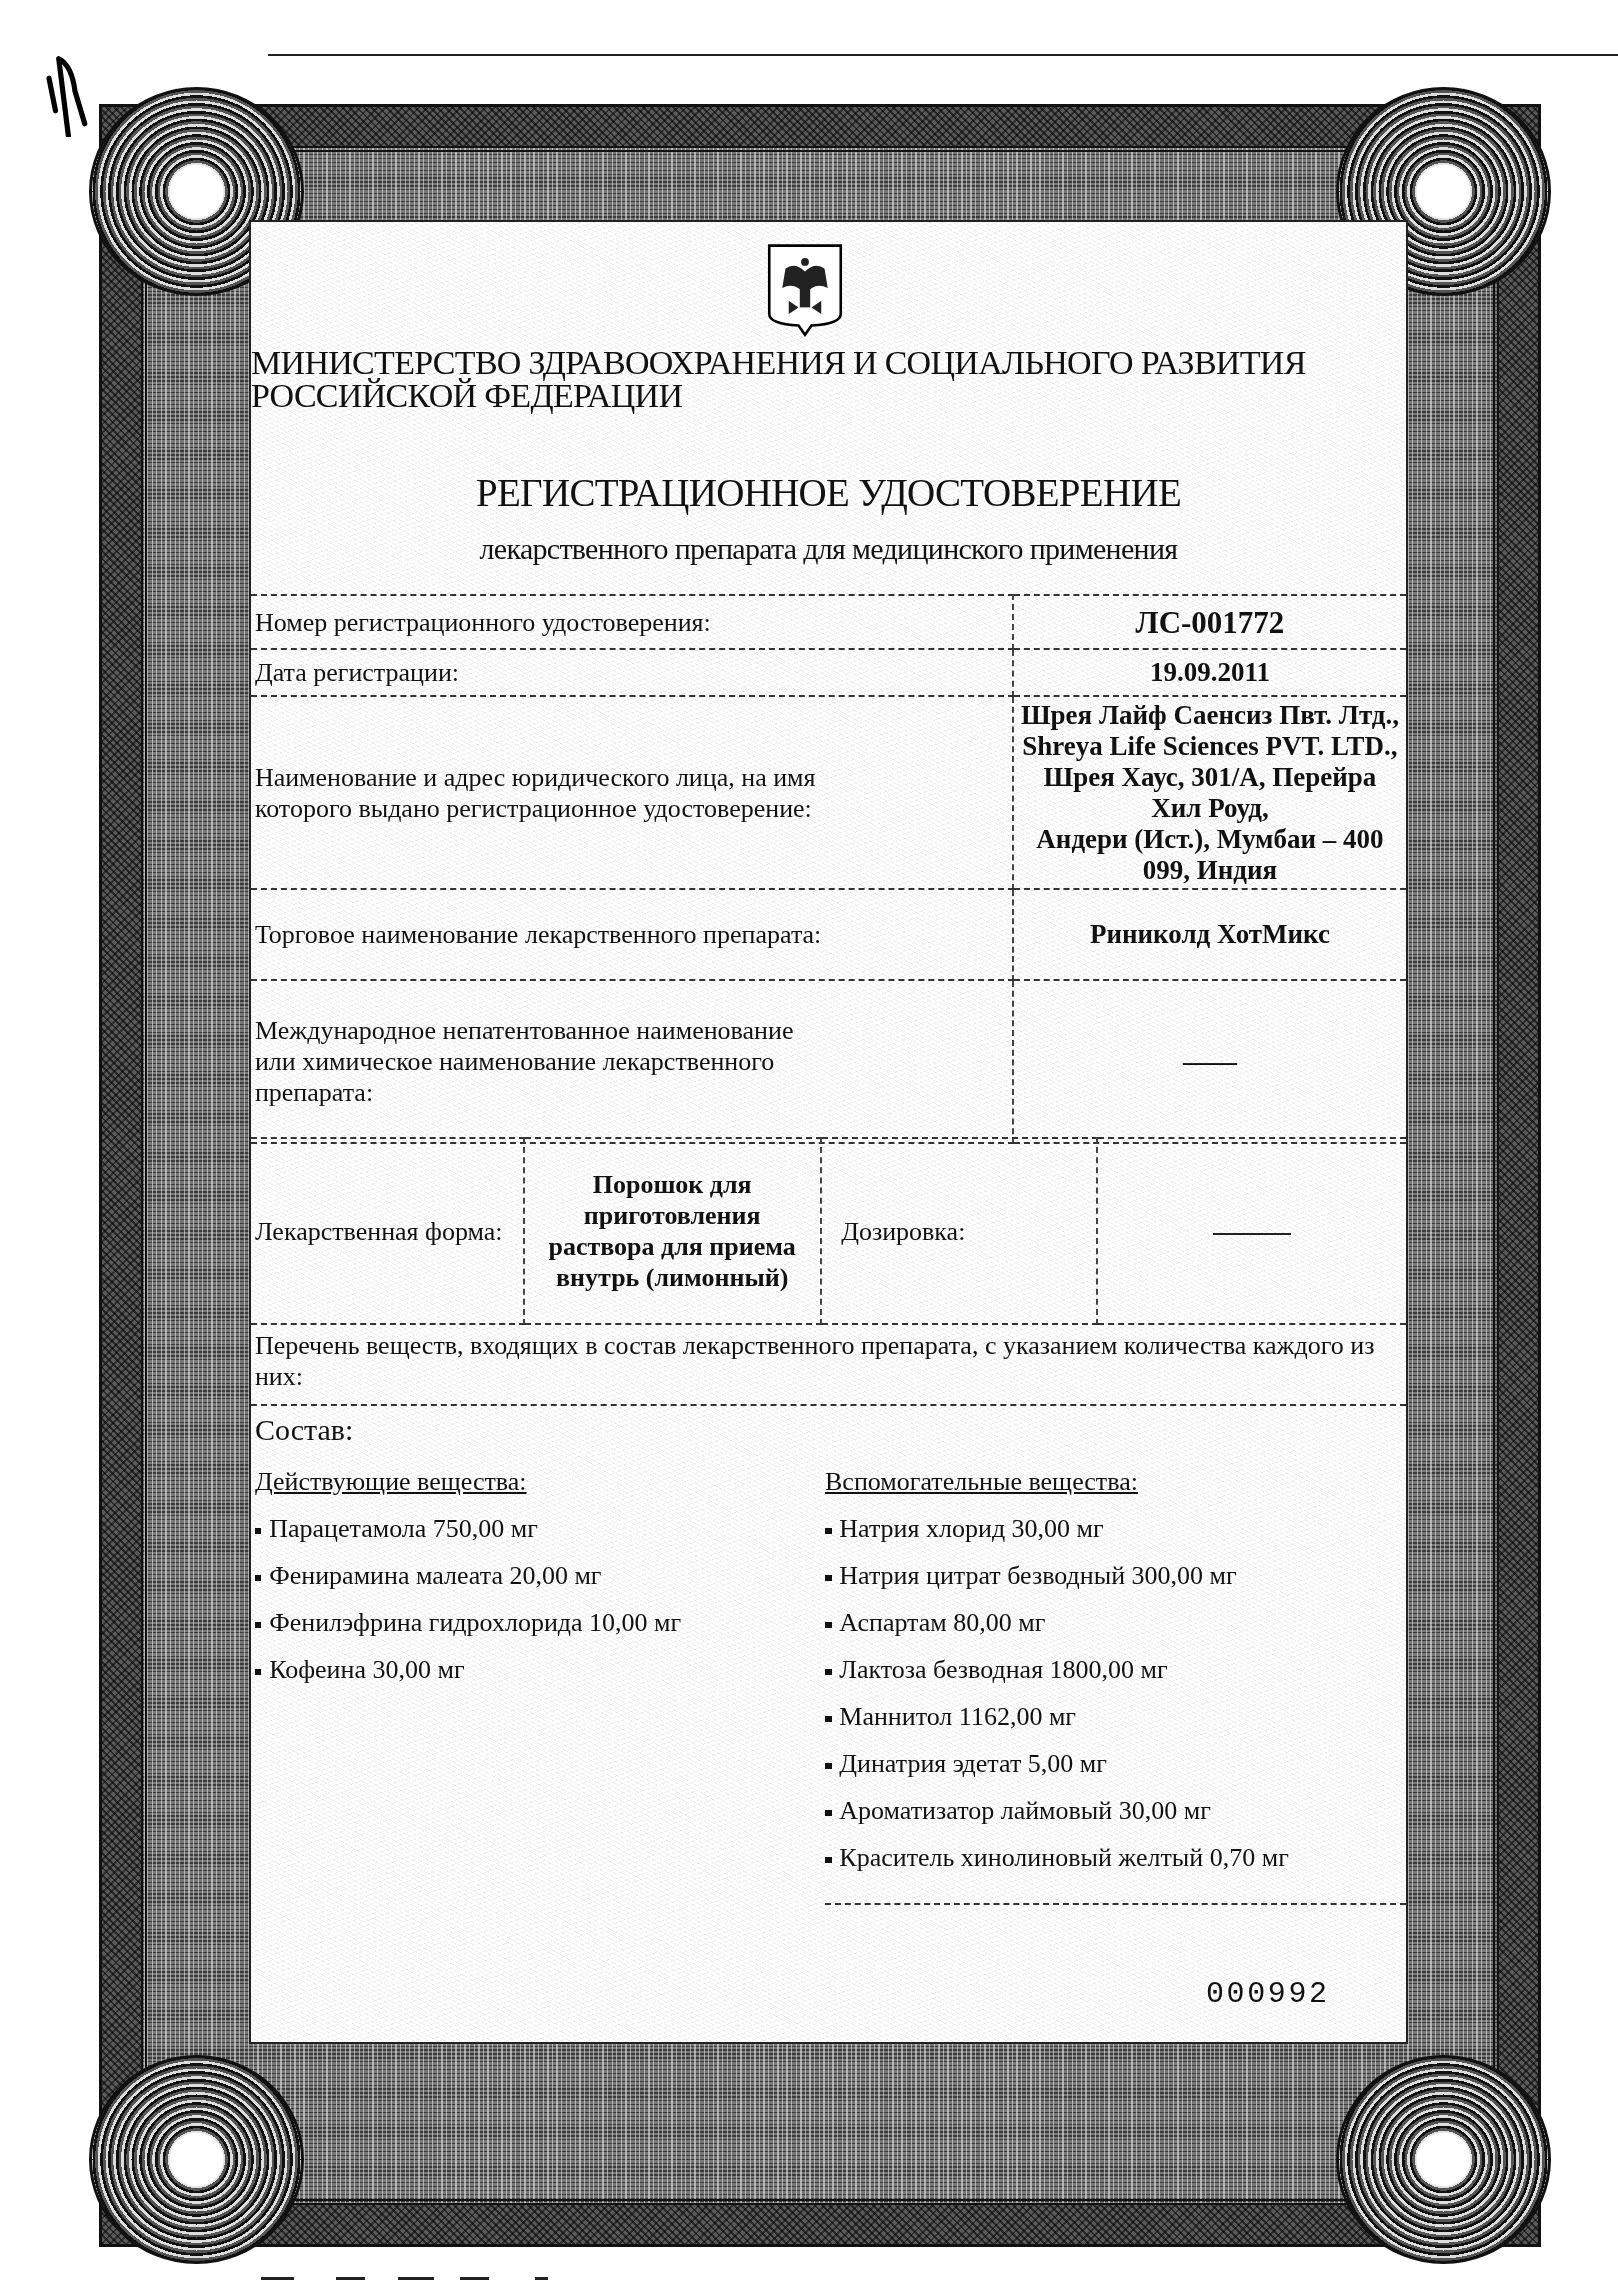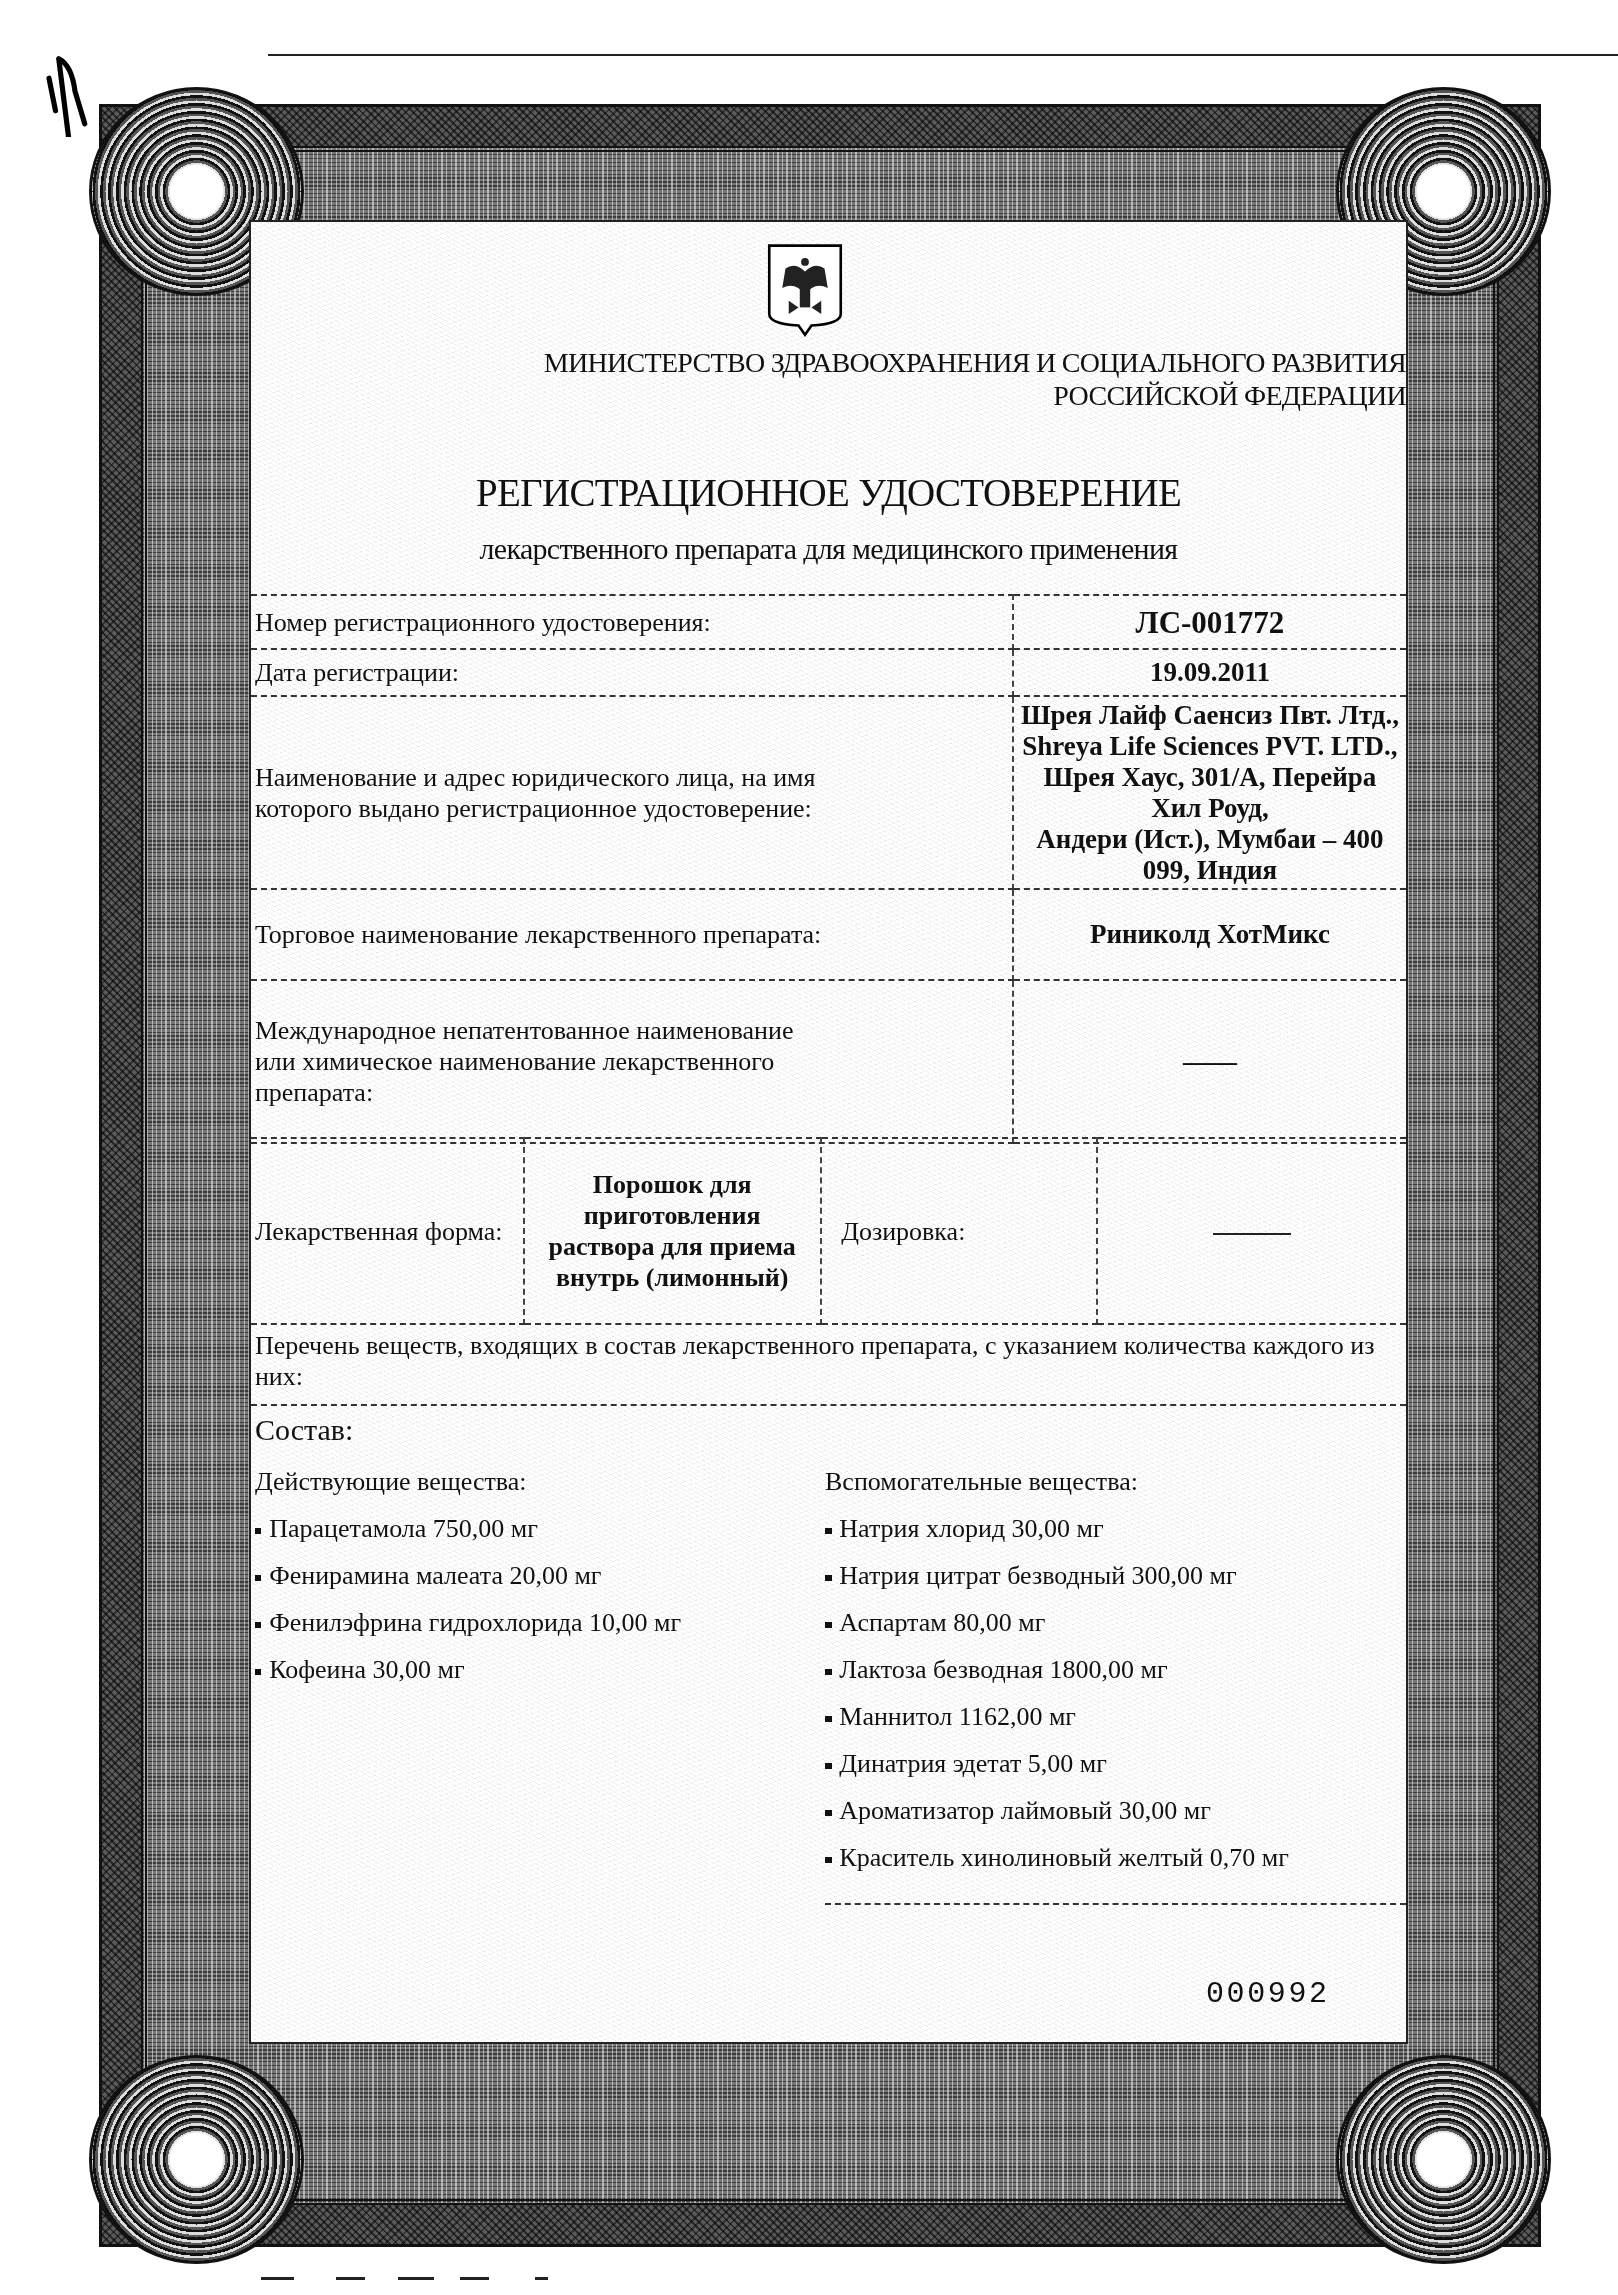--- a/index.html
+++ b/index.html
@@ -39,22 +39,22 @@
   
   .paper { position: absolute; left: 251px; top: 222px; width: 1155px; height: 1820px;
            background:
              repeating-linear-gradient(30deg, rgba(0,0,0,0.06) 0 0.7px, transparent 0.7px 3.9px),
              repeating-linear-gradient(-20deg, rgba(0,0,0,0.05) 0 0.7px, transparent 0.7px 4.6px),
              #ffffff;
            outline: 2.6px solid #222; }
 
   .emblem { position: absolute; left: 515px; top: 19.6px; width: 78px; height: 95px; }
 
-  .ministry { position: absolute; left: 0; width: 100%; top: 124px; text-align: right;
-              font-size: 28px; line-height: 33px; letter-spacing: -0.7px; }
+  .ministry { position: absolute; left: 0; width: 100%; top: 124px; text-align: left;
+              font-size: 34px; line-height: 33px; letter-spacing: -0.7px; }
   .doc-title { position: absolute; left: 0; width: 100%; top: 248px; text-align: center;
                font-size: 39px; letter-spacing: -0.7px; }
   .doc-subtitle { position: absolute; left: 0; width: 100%; top: 310px; text-align: center;
                   font-size: 30px; letter-spacing: -0.7px; }
 
   
   .reg-table { position: absolute; left: 0; top: 372px; width: 1155px;
                border-collapse: collapse; font-size: 26px; line-height: 31px; }
   .reg-table td { border-top: 2px dashed #333; border-bottom: 2px dashed #333;
                   vertical-align: middle; padding: 2.6px 3.9px; }
@@ -70,21 +70,21 @@
   .form-table td.c3 { width: 251px; border-right: 2px dashed #444; padding-left: 19.6px; }
   .form-table td.c4 { text-align: center; }
   .form-table .dash { display: inline-block; width: 78px; border-bottom: 2px solid #222; vertical-align: middle; }
 
   .list-header { position: absolute; left: 3.9px; top: 1108px; width: 1142px; font-size: 26px; line-height: 31px; }
   .sep-line { position: absolute; left: 0; width: 1155px; height: 0; border-top: 2px dashed #333; }
 
   .comp-label { position: absolute; left: 3.9px; top: 1191px; font-size: 30px; }
   .active-col { position: absolute; left: 3.9px; top: 1236px; width: 555px; font-size: 26px; line-height: 47px; }
   .excip-col  { position: absolute; left: 574px; top: 1236px; width: 574px; font-size: 26px; line-height: 47px; }
-  .col-head { margin-bottom: 0; }
+  .col-head { margin-bottom: 0; text-decoration: underline; }
   .item { white-space: nowrap; }
   .item .bullet { display: inline-block; width: 6.5px; height: 6.5px; background: #111;
                   margin-right: 7.8px; vertical-align: middle; }
 
   .serial { position: absolute; left: 955px; top: 1755px; font-family: "Liberation Mono", monospace;
             font-size: 30px; letter-spacing: 2.6px; }
 
   
   .bottom-marks { position: absolute; left: 261px; top: 2277px; width: 1109px; height: 5.2px; }
   .bottom-marks span { position: absolute; top: 0; height: 2.6px; background: #222; }

